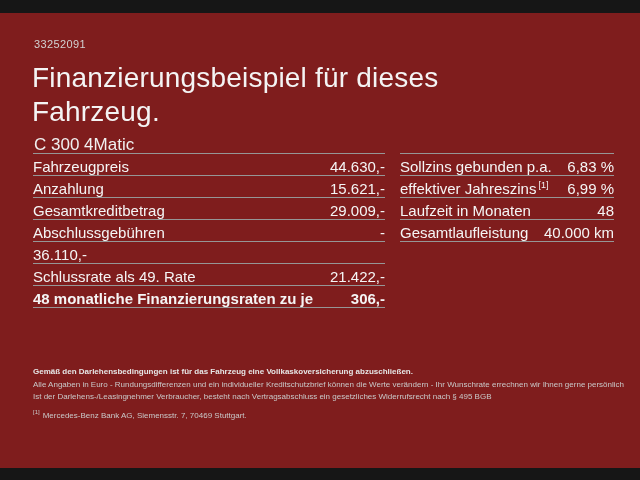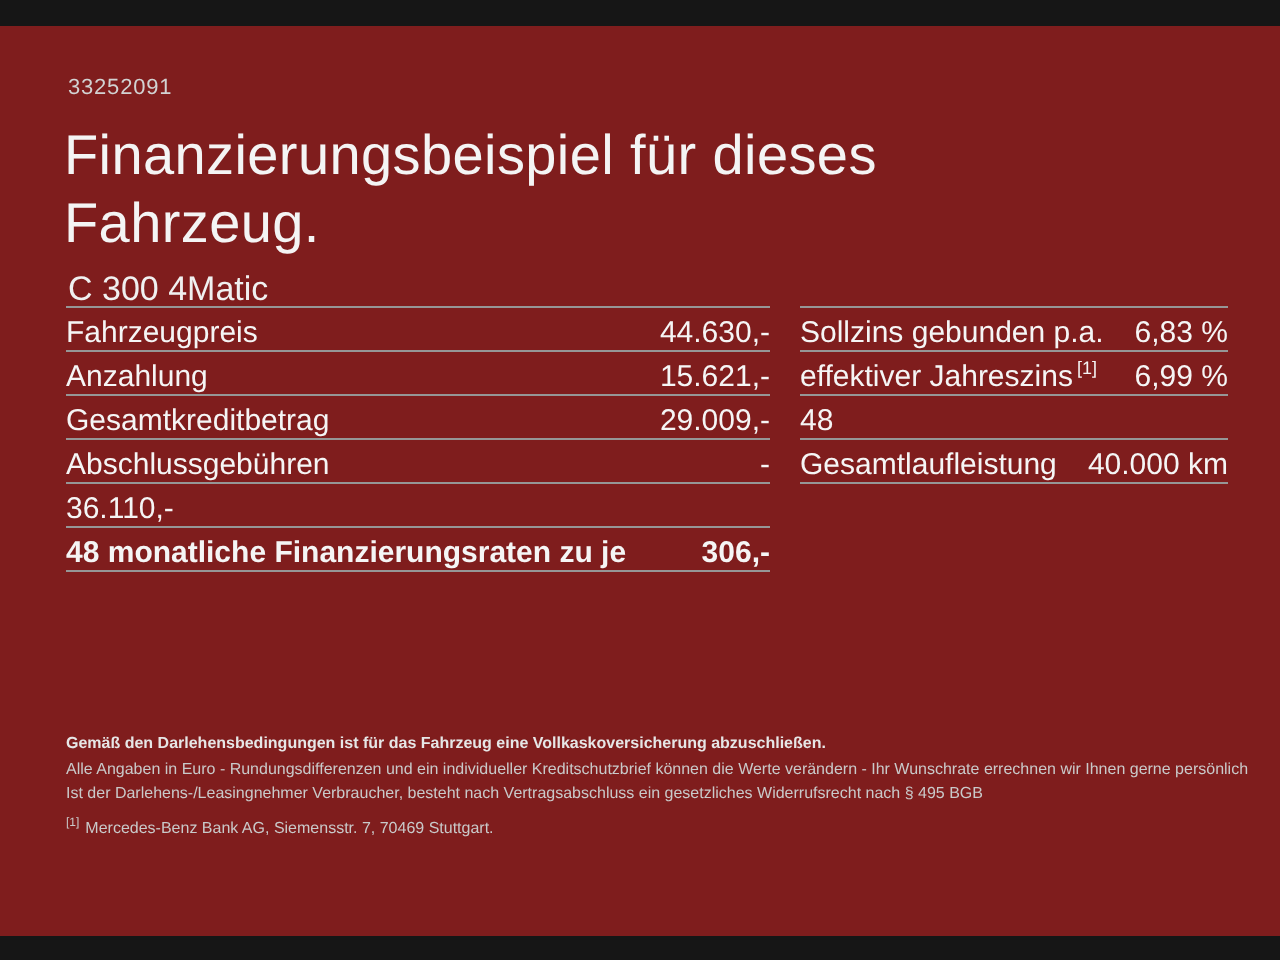--- a/index.html
+++ b/index.html
@@ -82,36 +82,41 @@
       <span class="label">Gesamtkreditbetrag</span>
       <span class="value">29.009,-</span>
     </div>
     <div class="t-row">
       <span class="label">Abschlussgebühren</span>
       <span class="value">-</span>
     </div>
     <div class="t-row">
       <span class="value">36.110,-</span>
     </div>
+    <div class="t-row">
+      <span class="label">Schlussrate als 49. Rate</span>
+      <span class="value">21.422,-</span>
+    </div>
     <div class="t-row bold">
       <span class="label">48 monatliche Finanzierungsraten zu je</span>
       <span class="value">306,-</span>
     </div>
   </div>
 
   <div class="cond-table">
     <div class="t-row">
       <span class="label">Sollzins gebunden p.a.</span>
       <span class="value">6,83 %</span>
     </div>
     <div class="t-row">
       <span class="label"><span>effektiver Jahreszins</span><sup class="fn-marker">[1]</sup></span>
       <span class="value">6,99 %</span>
     </div>
     <div class="t-row">
+      <span class="label">Laufzeit in Monaten</span>
       <span class="value">48</span>
     </div>
     <div class="t-row">
       <span class="label">Gesamtlaufleistung</span>
       <span class="value">40.000 km</span>
     </div>
   </div>
 
   <div class="legal">
     <div class="bold-line">Gemäß den Darlehensbedingungen ist für das Fahrzeug eine Vollkaskoversicherung abzuschließen.</div>

